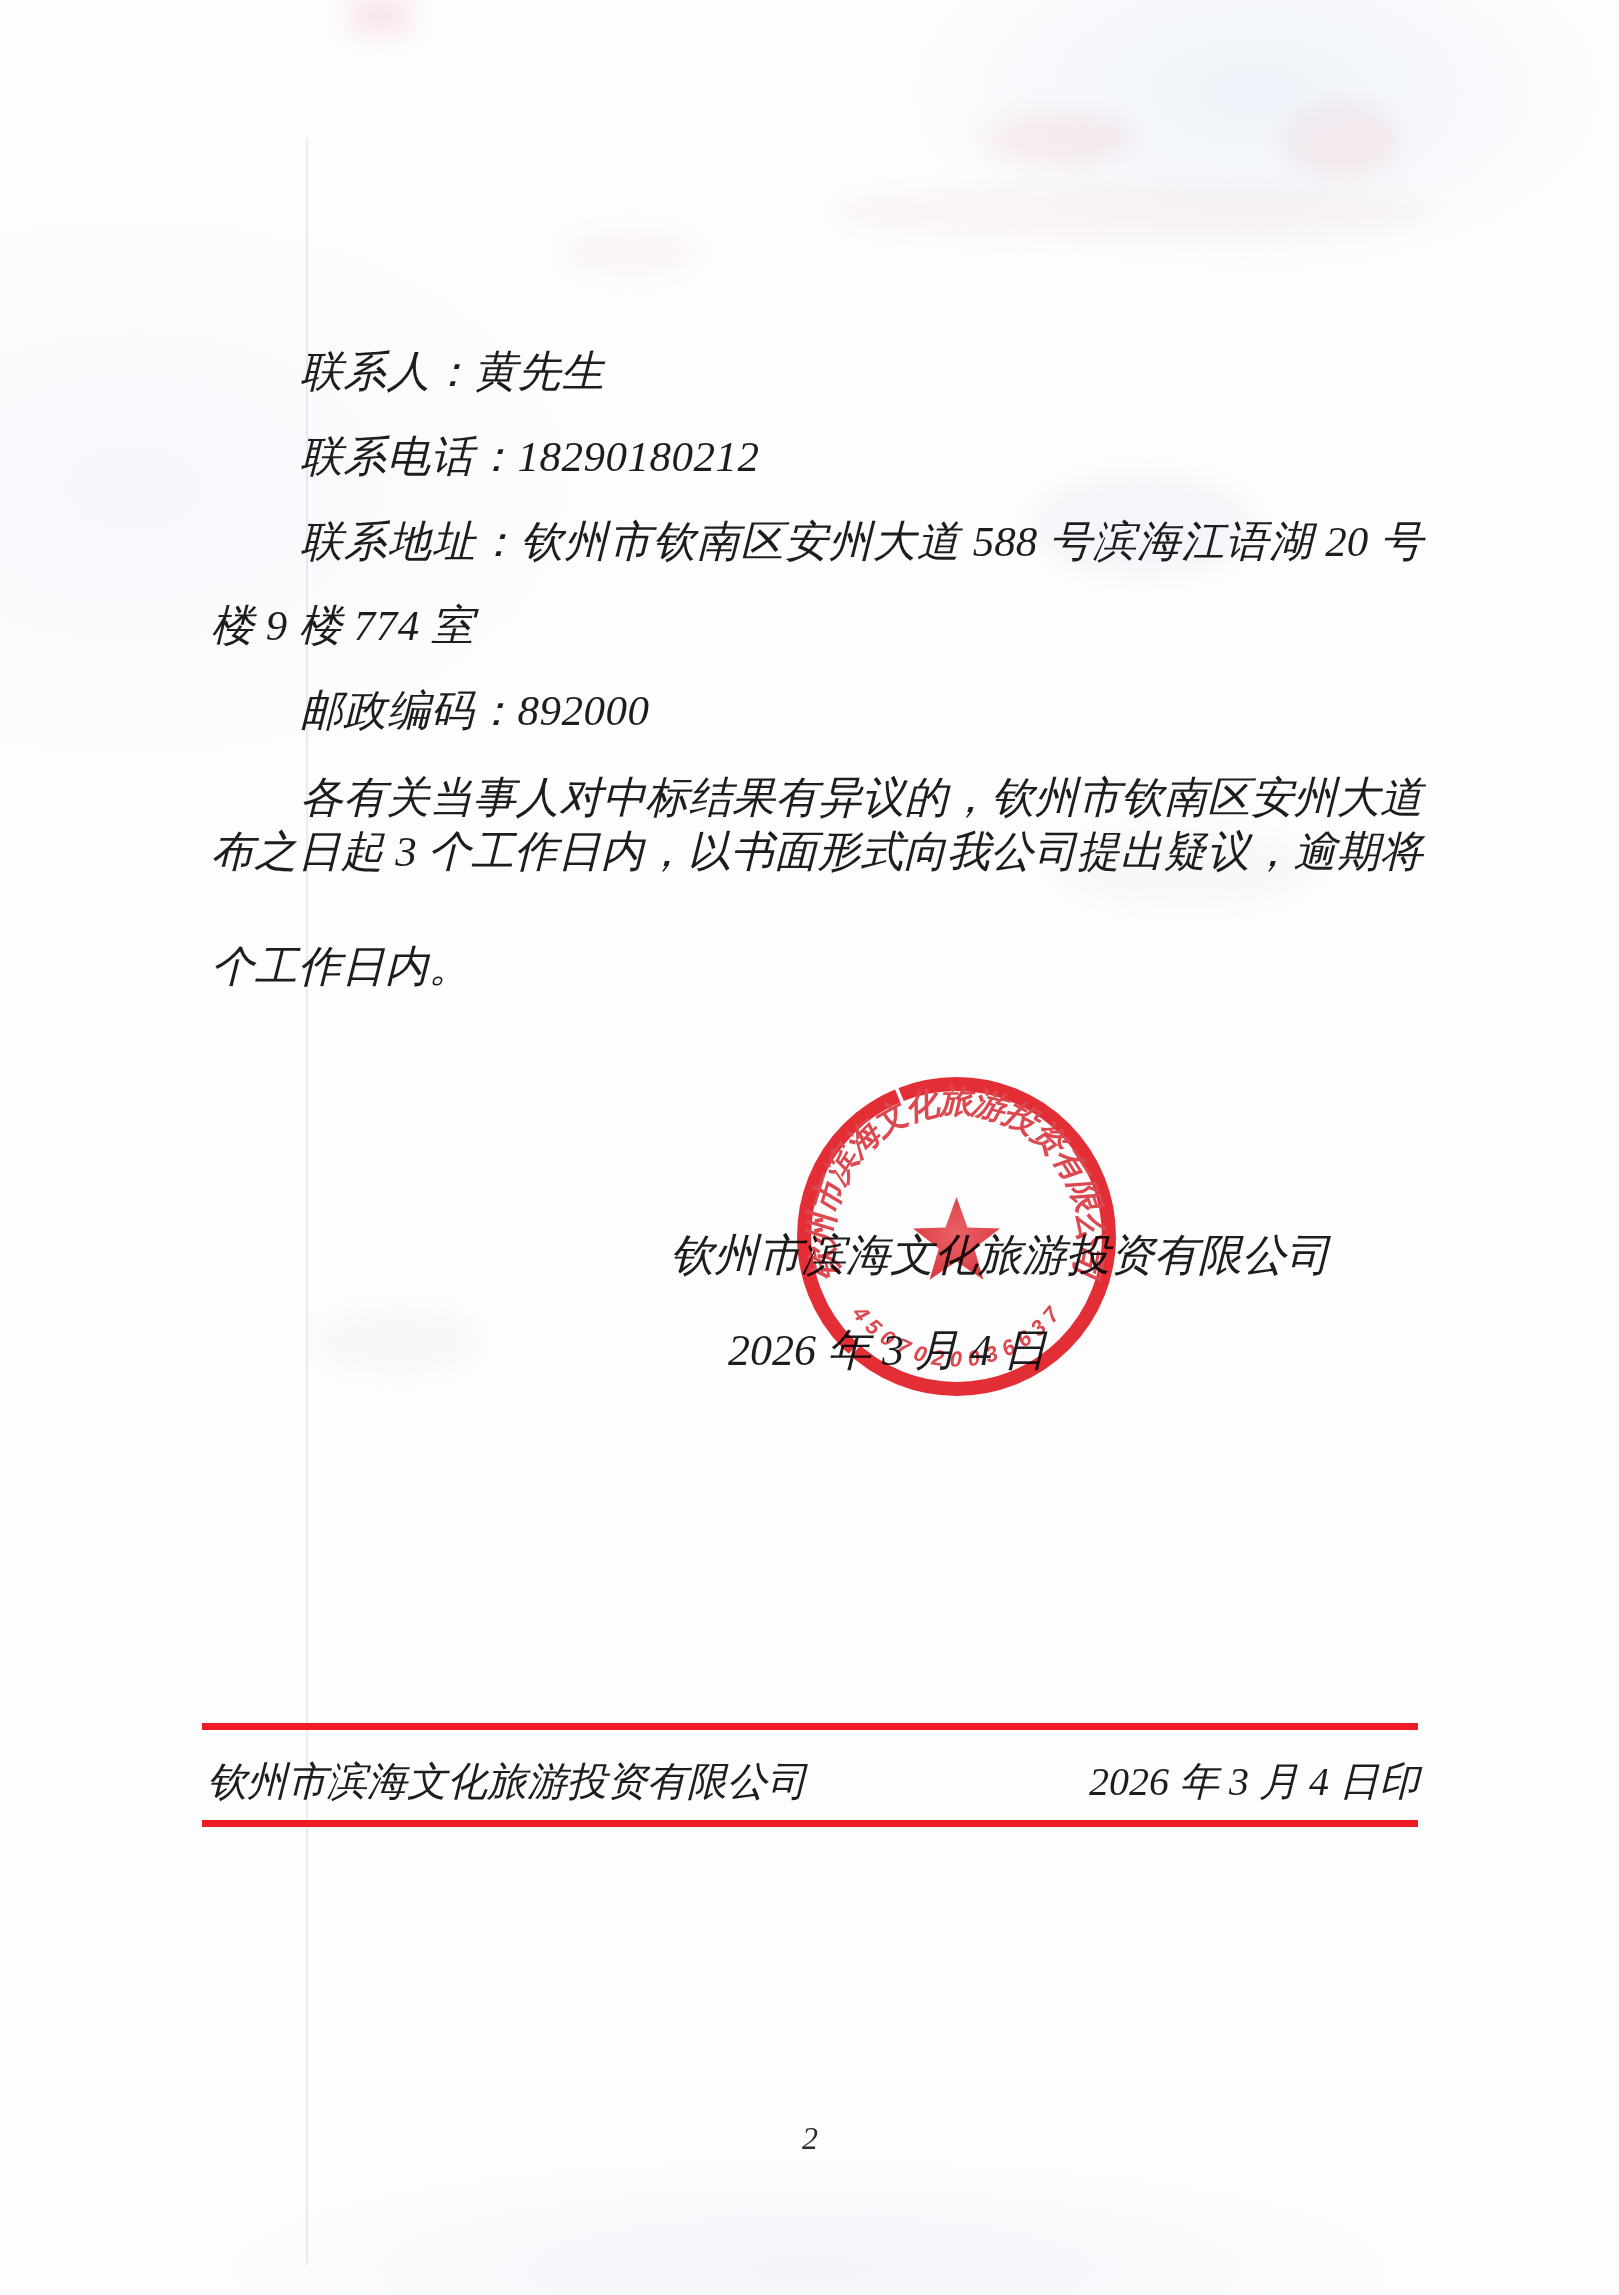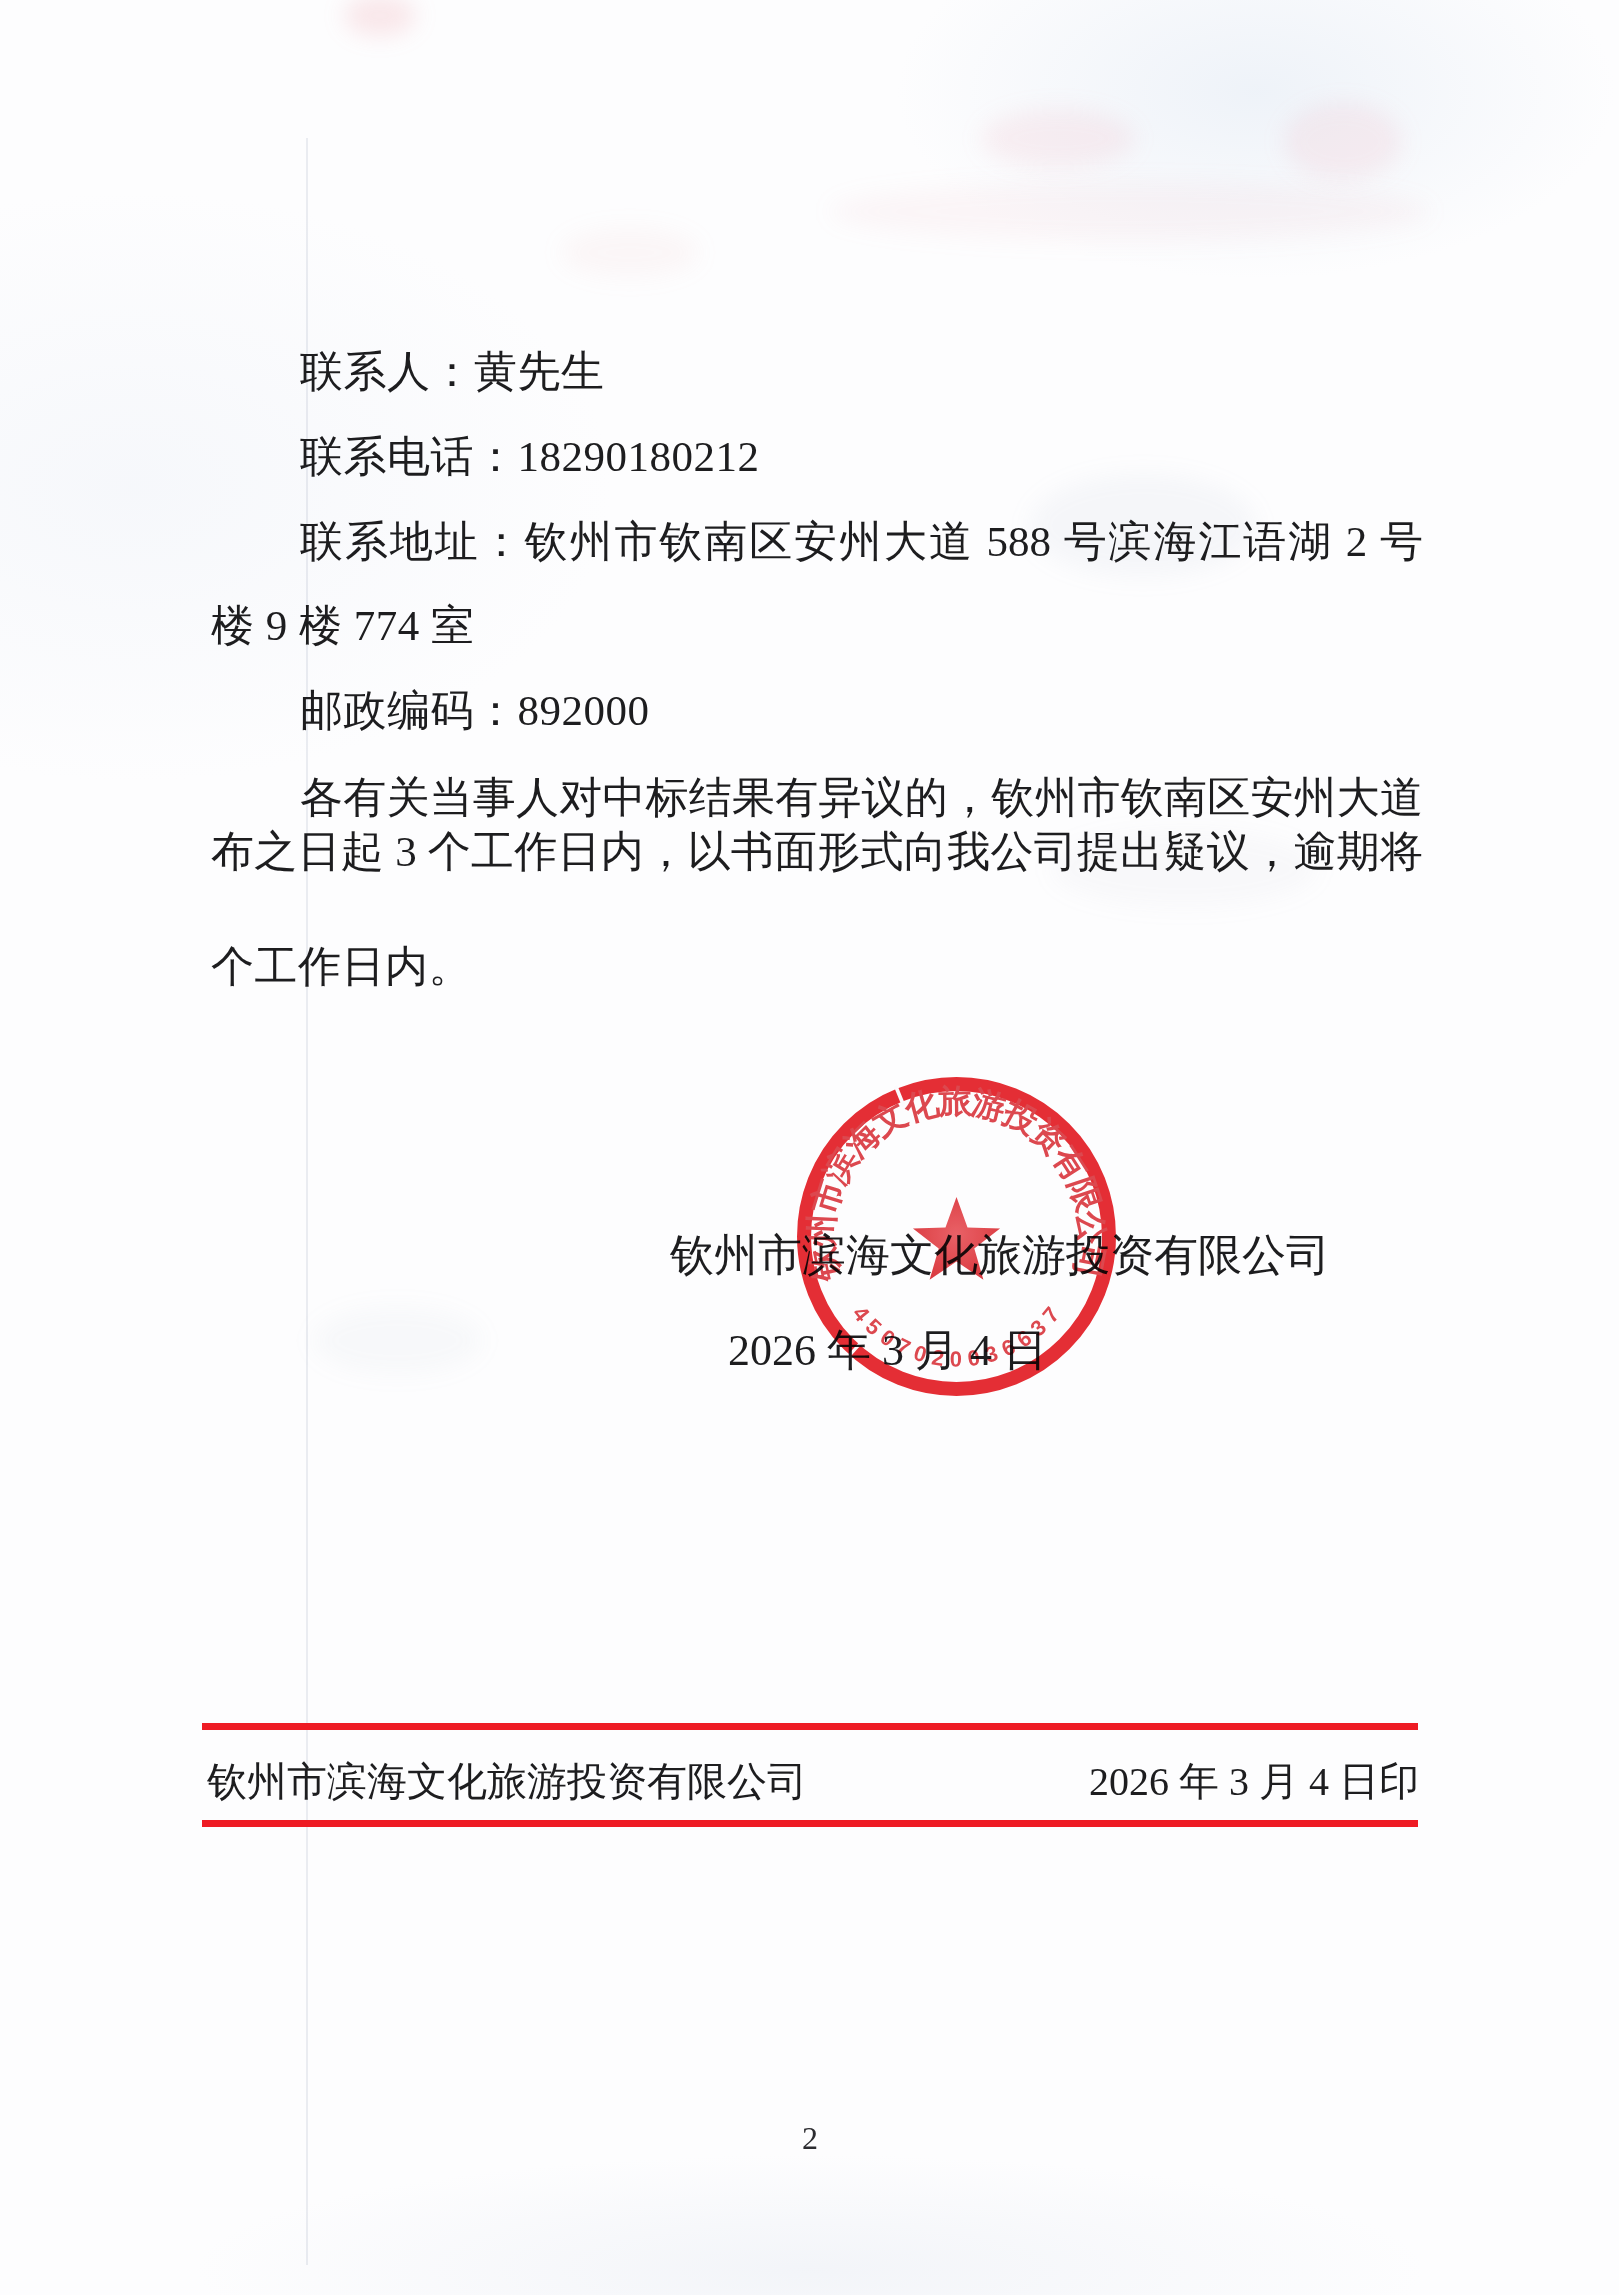--- a/index.html
+++ b/index.html
@@ -9,20 +9,21 @@
     font-family:"Liberation Serif","DejaVu Serif",serif;
     color:#1d1d1f;
   }
   .page{
     position:absolute;inset:0;
     background:
       radial-gradient(513px 267px at 1256px 92px, rgba(226,234,244,.55), transparent 70%),
       radial-gradient(666px 410px at 133px 487px, rgba(233,238,246,.35), transparent 72%),
       radial-gradient(820px 154px at 810px 2270px, rgba(216,223,235,.28), transparent 75%),
       #fdfdfe;
+    font-style: italic;
   }
   
   .ghost{position:absolute;border-radius:50%;filter:blur(11.3px);pointer-events:none;}
   .g1{left:344px;top:-5.1px;width:72px;height:41px;background:rgba(228,118,130,.16);}
   .g2{left:981px;top:109px;width:154px;height:59px;background:rgba(234,140,152,.11);}
   .g3{left:1284px;top:103px;width:118px;height:77px;background:rgba(234,140,152,.11);}
   .g4{left:830px;top:182px;width:600px;height:59px;background:rgba(230,148,160,.07);}
   .g5{left:561px;top:228px;width:138px;height:49px;background:rgba(228,150,162,.07);}
   .g6{left:1030px;top:474px;width:226px;height:103px;background:rgba(142,152,182,.07);}
   .g7{left:313px;top:1307px;width:169px;height:67px;background:rgba(142,152,182,.05);}
@@ -79,21 +80,21 @@
     <div class="ghost g5"></div>
     <div class="ghost g6"></div>
     <div class="ghost g7"></div>
     <div class="ghost g8"></div>
     <div class="scanline"></div>
   </div>
 
   <main>
     <p class="line l-person">联系人：黄先生</p>
     <p class="line l-phone">联系电话：18290180212</p>
-    <p class="line l-address just">联系地址：钦州市钦南区安州大道 588 号滨海江语湖 2 号</p>
+    <p class="line l-address just">联系地址：钦州市钦南区安州大道 588 号滨海江语湖 20 号</p>
     <p class="line l-address2">楼 9 楼 774 室</p>
     <p class="line l-postcode">邮政编码：892000</p>
     <p class="line l-n1 just">各有关当事人对中标结果有异议的，钦州市钦南区安州大道</p>
     <p class="line l-n2 just">布之日起 3 个工作日内，以书面形式向我公司提出疑议，逾期将</p>
     <p class="line l-n3">个工作日内。</p>
 
     <p class="sig-company">钦州市滨海文化旅游投资有限公司</p>
     <p class="sig-date">2026 年 3 月 4 日</p>
   </main>
 

